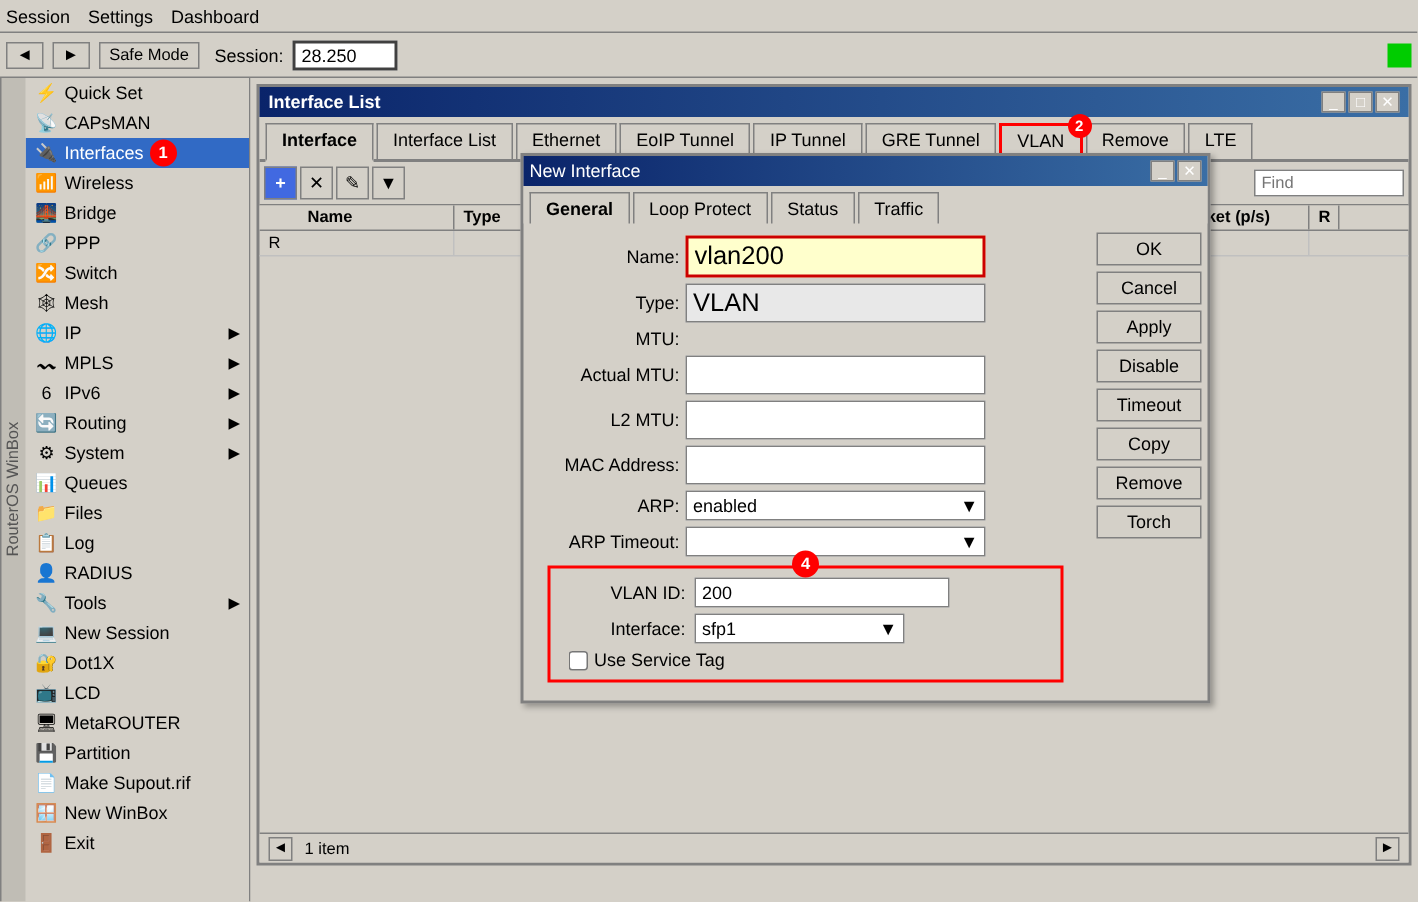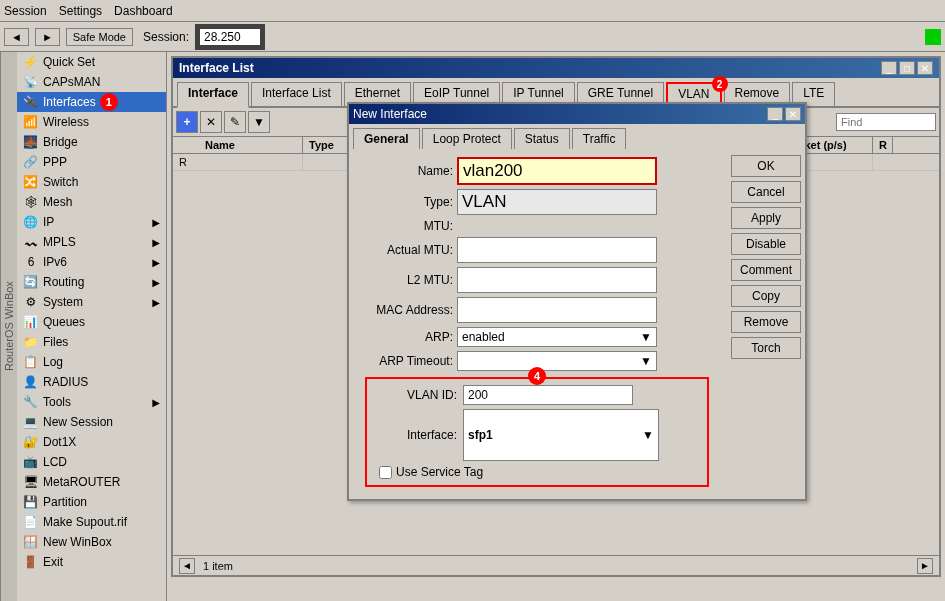--- a/index.html
+++ b/index.html
@@ -6,21 +6,21 @@
     body { font-family: 'Segoe UI', Tahoma, Geneva, Verdana, sans-serif; font-size: 12px; background: #d4d0c8; overflow: hidden; width: 945px; height: 601px; }
 
     
     .menu-bar { background: #d4d0c8; border-bottom: 1px solid #808080; display: flex; align-items: center; padding: 2px 4px; gap: 12px; height: 22px; }
     .menu-bar span { cursor: pointer; font-size: 12px; }
 
     
     .toolbar { background: #d4d0c8; border-bottom: 1px solid #808080; display: flex; align-items: center; padding: 3px 4px; gap: 6px; height: 30px; }
     .toolbar-btn { background: #d4d0c8; border: 1px solid #808080; padding: 2px 6px; cursor: pointer; font-size: 11px; display: flex; align-items: center; gap: 4px; }
     .session-label { font-size: 12px; margin-left: 4px; }
-    .session-input { border: 5px solid #404040; background: white; padding: 1px 4px; width: 70px; font-size: 12px; }
+    .session-input { border: 2px solid #404040; background: white; padding: 1px 4px; width: 70px; font-size: 12px; }
     .green-indicator { width: 16px; height: 16px; background: #00cc00; margin-left: auto; }
 
     
     .main-layout { display: flex; height: calc(601px - 52px); }
 
     
     .sidebar { width: 150px; background: #d4d0c8; border-right: 1px solid #808080; overflow-y: auto; flex-shrink: 0; }
     .sidebar-item { display: flex; align-items: center; padding: 2px 6px; cursor: pointer; gap: 4px; height: 20px; }
     .sidebar-item.active { background: #316ac5; color: white; }
     .sidebar-item .icon { width: 16px; height: 16px; display: flex; align-items: center; justify-content: center; flex-shrink: 0; }
@@ -69,21 +69,21 @@
     .form-input.highlighted { background: #ffffcc; }
     .form-select { border: 1px solid #808080; background: white; padding: 2px 4px; font-size: 12px; width: 200px; display: flex; align-items: flex-start; justify-content: space-between; }
     .dialog-buttons { width: 80px; padding: 6px; display: flex; flex-direction: column; gap: 4px; }
     .dialog-btn { background: #d4d0c8; border: 1px solid #808080; padding: 3px 8px; cursor: pointer; font-size: 12px; text-align: center; width: 70px; }
 
     
     .vlan-section { border: 2px solid red; margin: 4px 8px; padding: 6px; }
     .vlan-row { display: flex; align-items: center; margin-bottom: 4px; }
     .vlan-label { width: 90px; text-align: right; padding-right: 6px; font-size: 12px; }
     .vlan-input { border: 1px solid #808080; background: white; padding: 2px 4px; font-size: 12px; width: 170px; }
-    .vlan-select { border: 1px solid #808080; background: white; padding: 18px 4px; font-size: 12px; width: 196px; display: flex; align-items: center; justify-content: space-between; cursor: pointer; font-weight: bold; }
+    .vlan-select { border: 1px solid #808080; background: white; padding: 2px 4px; font-size: 12px; width: 140px; display: flex; align-items: center; justify-content: space-between; cursor: pointer; }
     .checkbox-row { display: flex; align-items: center; gap: 4px; margin-left: 6px; margin-top: 2px; }
 
     
     .status-bar { background: #d4d0c8; border-top: 1px solid #808080; padding: 2px 6px; font-size: 11px; display: flex; align-items: center; gap: 8px; height: 20px; }
 
     
     .badge { background: red; color: white; border-radius: 50%; width: 18px; height: 18px; display: flex; align-items: center; justify-content: center; font-size: 11px; font-weight: bold; }
 
     .sidebar-container { display: flex; position: relative; }
     .vertical-label { writing-mode: vertical-lr; transform: rotate(180deg); font-size: 11px; color: #555; padding: 4px 2px; background: #c0bdb5; border-right: 1px solid #808080; display: flex; align-items: center; justify-content: center; flex-shrink: 0; }
@@ -376,21 +376,21 @@
             <span class="badge" style="position: absolute; top: -10px; left: 50%; transform: translateX(-50%);">4</span>
           </div>
 
         </div>
 
         <div class="dialog-buttons">
           <button class="dialog-btn">OK</button>
           <button class="dialog-btn">Cancel</button>
           <button class="dialog-btn">Apply</button>
           <button class="dialog-btn">Disable</button>
-          <button class="dialog-btn">Comment</button>
+          <button class="dialog-btn">Timeout</button>
           <button class="dialog-btn">Copy</button>
           <button class="dialog-btn">Remove</button>
           <button class="dialog-btn">Torch</button>
         </div>
       </div>
     </div>
 
   </div>
 </div>
 

